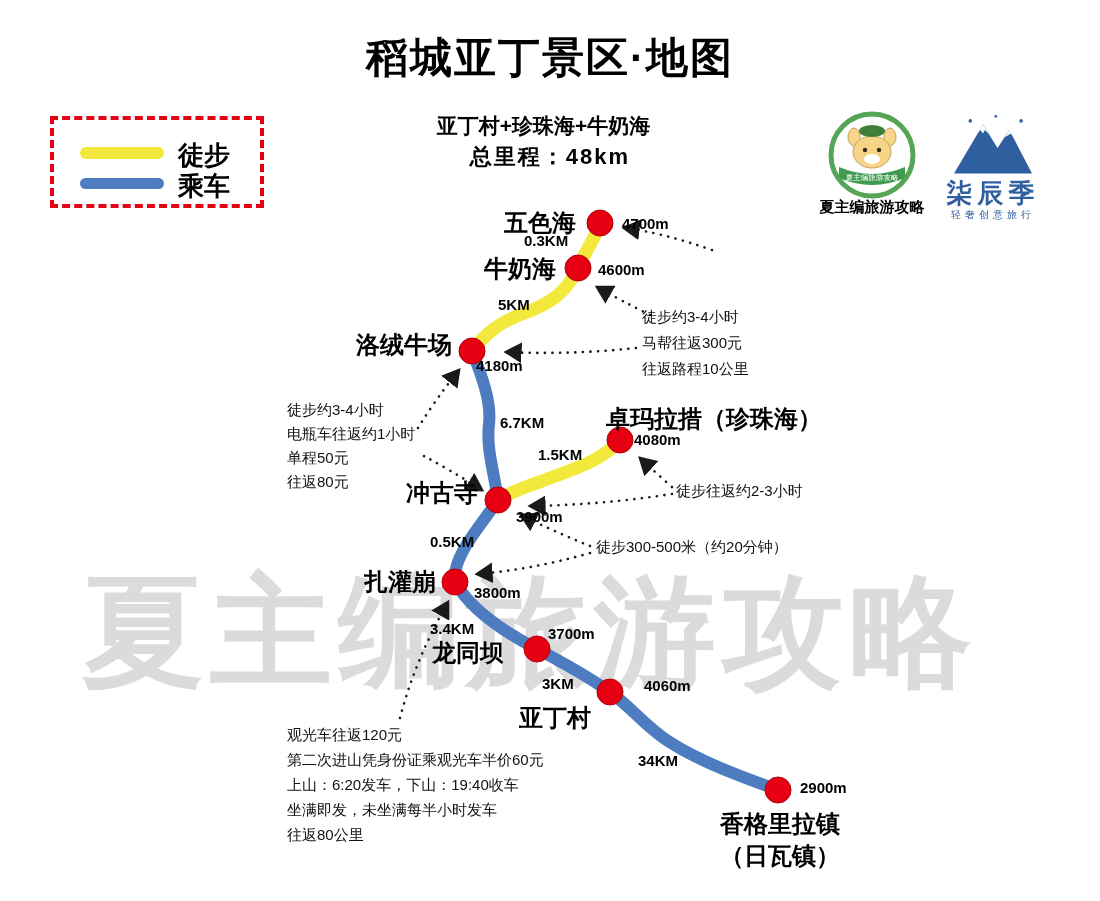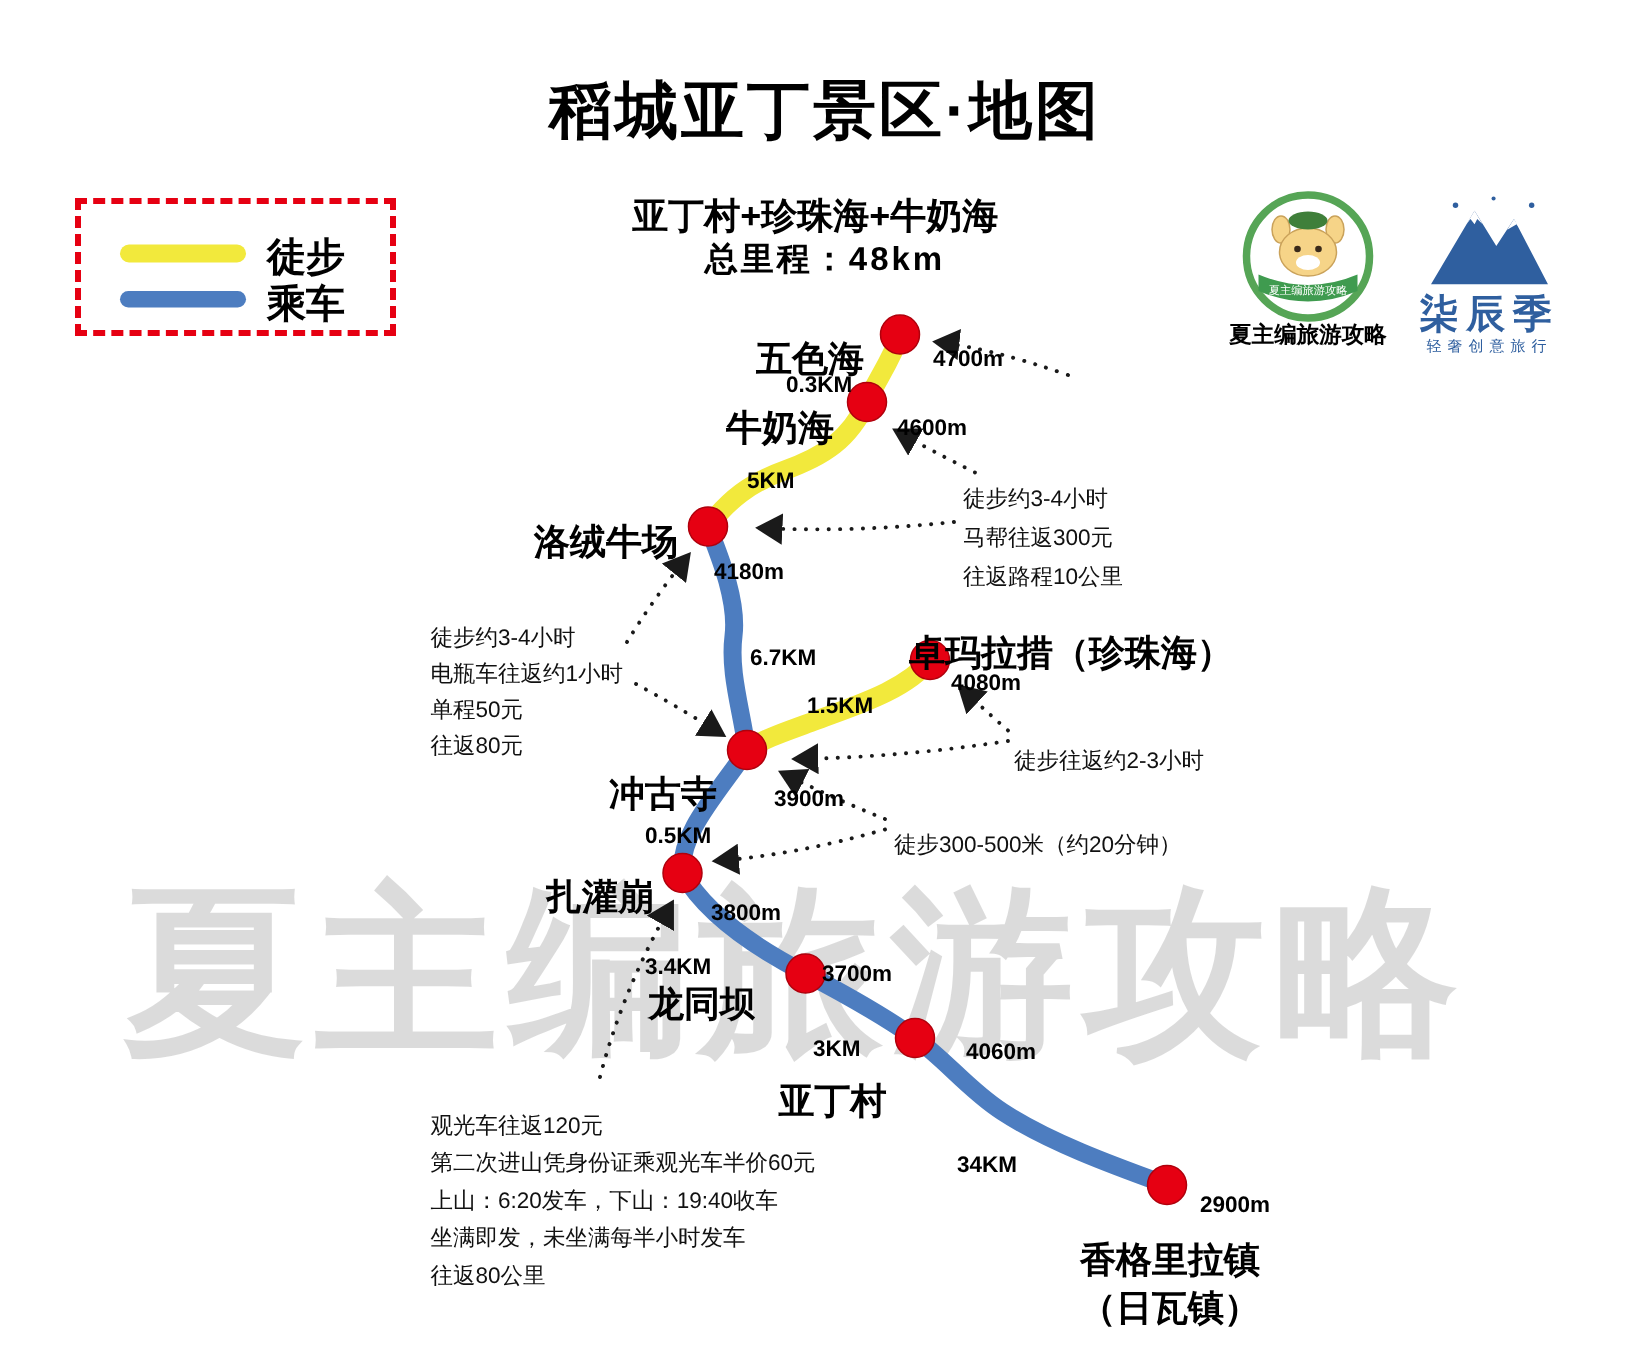--- a/index.html
+++ b/index.html
@@ -1,19 +1,19 @@
 <!DOCTYPE html>
 <html><head>
 <meta charset="utf-8">
 <style>
   html,body{margin:0;padding:0;background:#fff;font-family:"Liberation Sans","DejaVu Sans",sans-serif;}
   .canvas{position:relative;width:1100px;height:901px;background:#fff;overflow:hidden;}
-  .abs{position:absolute;margin-top:16px;}
+  .abs{position:absolute;}
   .title{width:1100px;text-align:center;font-size:42px;font-weight:bold;color:#000;letter-spacing:2px;}
-  .sub1{width:1087px;text-align:center;font-size:24px;font-weight:bold;color:#000;}
+  .sub1{width:1087px;text-align:center;font-size:21px;font-weight:bold;color:#000;}
   .sub2{width:1100px;text-align:center;font-size:22px;font-weight:bold;color:#000;letter-spacing:2px;}
   .station{font-weight:bold;font-size:24px;white-space:nowrap;color:#000;z-index:3;}
   .elev{font-size:15px;font-weight:bold;white-space:nowrap;color:#000;z-index:3;}
   .dist{font-size:15px;font-weight:bold;white-space:nowrap;color:#000;z-index:3;}
   .note{font-size:15px;color:#111;white-space:nowrap;z-index:3;}
   .ra{text-align:right;}
   .ca{text-align:center;}
   .legend{border:4px dashed #e60012;z-index:3;}
   .legend .swatch{position:absolute;border-radius:6px;}
   .legend .lab{position:absolute;font-size:26px;font-weight:bold;color:#000;}
@@ -73,21 +73,21 @@
     <circle cx="455" cy="582" r="13" fill="#e60012" stroke="#b0000c" stroke-width="1"></circle>
     <circle cx="537" cy="649" r="13" fill="#e60012" stroke="#b0000c" stroke-width="1"></circle>
     <circle cx="610" cy="692" r="13" fill="#e60012" stroke="#b0000c" stroke-width="1"></circle>
     <circle cx="778" cy="790" r="13" fill="#e60012" stroke="#b0000c" stroke-width="1"></circle>
   </svg>
 
   <div class="abs station ra" style="left:460px;top:207px;width:116px;">五色海</div>
   <div class="abs station ra" style="left:440px;top:253px;width:116px;">牛奶海</div>
   <div class="abs station ra" style="left:304px;top:329px;width:148px;">洛绒牛场</div>
   <div class="abs station" style="left:606px;top:403px;">卓玛拉措（珍珠海）</div>
-  <div class="abs station ra" style="left:362px;top:497px;width:116px;">冲古寺</div>
+  <div class="abs station ra" style="left:362px;top:477px;width:116px;">冲古寺</div>
   <div class="abs station ra" style="left:320px;top:566px;width:116px;">扎灌崩</div>
   <div class="abs station ra" style="left:396px;top:637px;width:108px;">龙同坝</div>
   <div class="abs station ca" style="left:670px;top:808px;width:220px;">香格里拉镇</div>
   <div class="abs station ca" style="left:485px;top:702px;width:140px;">亚丁村</div>
   <div class="abs station ca" style="left:670px;top:840px;width:220px;">（日瓦镇）</div>
 
   <div class="abs elev" style="left:622px;top:215px;">4700m</div>
   <div class="abs elev" style="left:598px;top:261px;">4600m</div>
   <div class="abs elev" style="left:476px;top:357px;">4180m</div>
   <div class="abs elev" style="left:634px;top:431px;">4080m</div>

